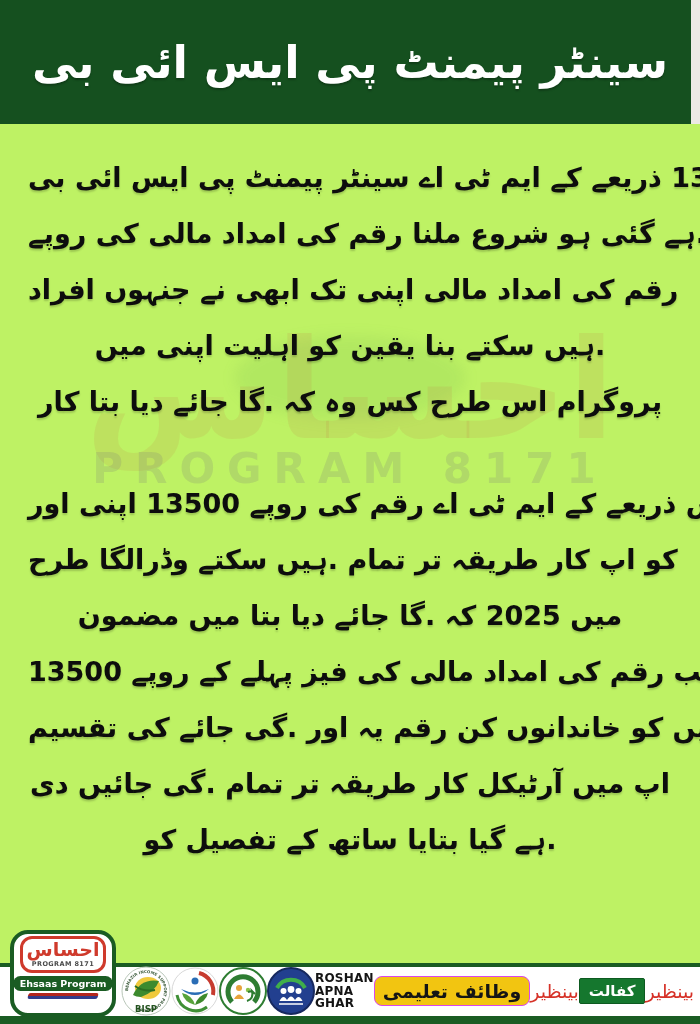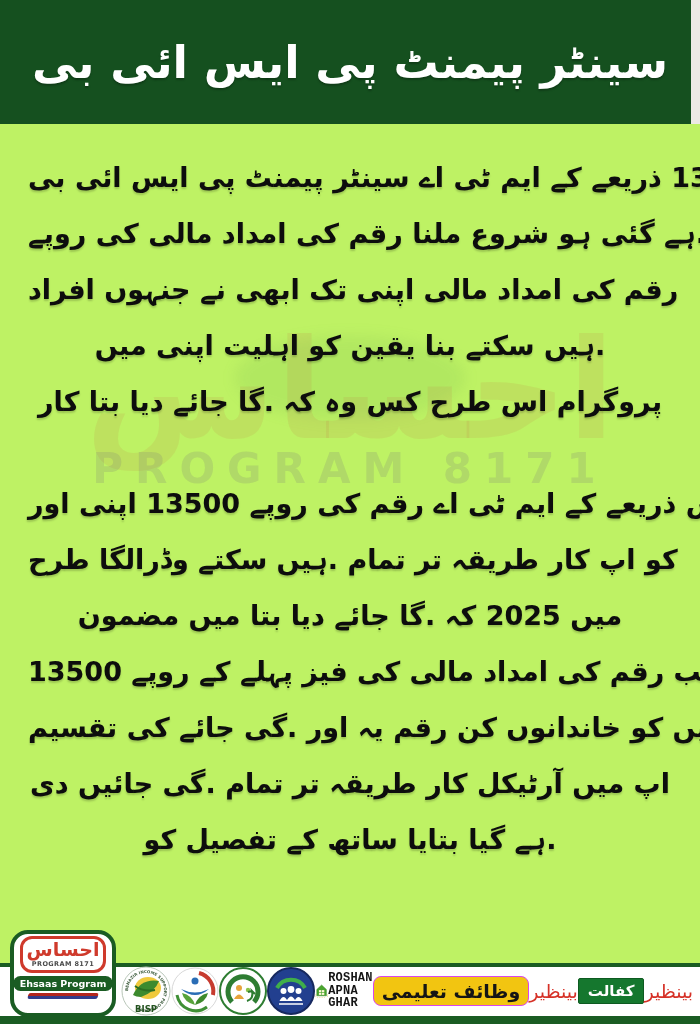--- a/index.html
+++ b/index.html
@@ -41,21 +41,21 @@
   .ehsaas-inner{border:3px solid #cf3a2c;border-radius:12px;width:86px;box-sizing:border-box;
                 text-align:center;padding:1px 2px 2px;background:#fff;}
   .ehsaas-urdu{color:#cf3a2c;font-size:19px;font-weight:bold;line-height:1.05;}
   .ehsaas-program{font-size:6.5px;font-weight:bold;color:#4a4a4a;letter-spacing:0.4px;}
   .ehsaas-pill{margin-top:3px;background:#1a5c23;color:#ffffff;font-size:9.5px;font-weight:bold;
                border-radius:10px;padding:2px 7px;white-space:nowrap;}
   .ehsaas-ribbon{margin-top:2px;width:70px;height:6px;transform:skewX(-14deg);
                  background:linear-gradient(180deg,#b3261e 0 52%,#323c8c 52% 100%);border-radius:2px;}
 
   
-  .roshan-text{font-size:12px;font-weight:bold;color:#141414;line-height:1.08;letter-spacing:0.2px;font-family:Liberation Mono, monospace;}
+  .roshan-text{font-size:12px;font-weight:bold;color:#141414;line-height:1.08;letter-spacing:0.2px;}
   .badge-yellow{background:#f2c511;border:1px solid #d946ef;color:#151515;font-size:19px;font-weight:bold;
                 border-radius:8px;padding:3px 8px;white-space:nowrap;direction:ltr;}
   .benazir{color:#d63127;font-size:19px;font-weight:normal;white-space:nowrap;}
   .badge-green{background:#15772e;border:1px solid #0d5a20;color:#ffffff;font-size:15px;font-weight:bold;
                border-radius:2px;padding:3px 9px;white-space:nowrap;}
 </style>
 </head>
 <body>
 
 <div class="page">

